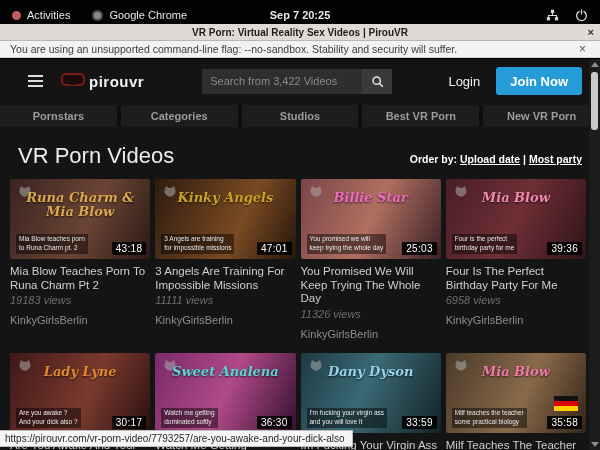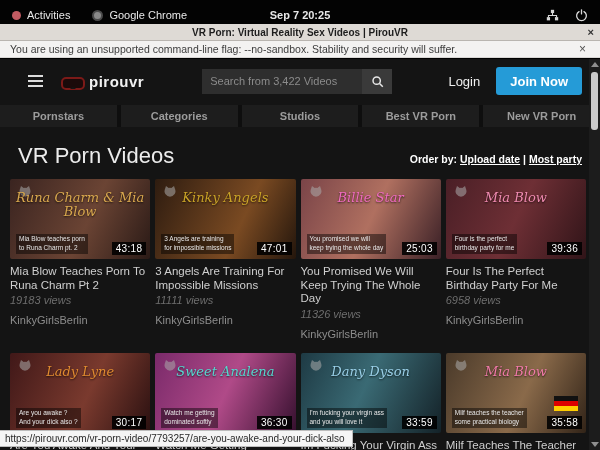--- a/index.html
+++ b/index.html
@@ -25,21 +25,21 @@
   .warnbar{position:absolute;top:41px;left:0;right:0;height:17px;background:#f3f2f1;border-bottom:1px solid #d8d6d4;
            display:flex;align-items:center;font-size:10.5px;color:#3c3c3c;padding:0 10px;box-sizing:border-box;}
   .warn-close{margin-left:auto;color:#555;font-size:12px;cursor:pointer;padding-right:4px;}
 
   
   .page{position:absolute;top:59px;left:0;right:0;bottom:0;background:#141414;}
 
   .siteheader{display:flex;align-items:center;height:36px;padding:4px 18px 0 28px;}
   .hamburger{width:15px;display:flex;flex-direction:column;gap:3px;cursor:pointer;margin-right:18px;}
   .hamburger span{display:block;height:2px;background:#dcdcdc;}
-  .logo{display:flex;align-items:flex-end;gap:4px;cursor:pointer;}
+  .logo{display:flex;align-items:flex-start;gap:4px;cursor:pointer;}
   .logo-text{color:#f2f2f2;font-size:15px;font-weight:bold;letter-spacing:.5px;}
   .searchwrap{display:flex;margin-left:58px;}
   .search-input{width:160px;height:25px;background:#2e2e2e;border:none;color:#bbb;font-size:11px;
                 padding:0 8px;box-sizing:border-box;outline:none;font-family:"Liberation Sans",sans-serif;}
   .search-input::placeholder{color:#8b8b8b;}
   .search-btn{width:30px;height:25px;background:#3a3a3a;border:none;display:flex;align-items:center;
               justify-content:center;cursor:pointer;}
   .login{margin-left:auto;color:#f0f0f0;font-size:13px;cursor:pointer;margin-right:16px;}
   .join-btn{background:#259bd7;color:#fff;border:none;font-size:13px;font-weight:bold;height:28px;
             padding:0 14px;border-radius:3px;cursor:pointer;font-family:"Liberation Sans",sans-serif;}
@@ -51,21 +51,21 @@
   .pagehead{display:flex;align-items:baseline;justify-content:space-between;padding:16px 18px 8px 18px;}
   .pagehead h1{margin:0;font-size:22px;font-weight:400;color:#ececec;}
   .orderby{font-size:10.5px;font-weight:bold;color:#fff;}
   .orderby a{color:#fff;text-decoration:underline;cursor:pointer;}
 
   .grid{display:grid;grid-template-columns:repeat(4,1fr);gap:13px 5px;padding:2px 14px 0 10px;}
   .card{cursor:pointer;}
   .thumb{position:relative;height:80px;border-radius:2px;overflow:hidden;background:#333;}
   .wm{position:absolute;top:5px;left:7px;opacity:.55;}
   .oname{position:absolute;top:12px;left:0;right:0;text-align:center;
-         font-family:"DejaVu Serif",serif;font-style:italic;font-weight:normal;font-size:13px;
+         font-family:"DejaVu Serif",serif;font-style:italic;font-weight:bold;font-size:13px;
          line-height:1.05;text-shadow:0 1px 2px rgba(0,0,0,.7);padding:0 6px;}
   .cap{position:absolute;left:6px;bottom:5px;font-size:6.5px;line-height:1.35;color:#e8e8e8;
        background:rgba(0,0,0,.45);padding:1px 3px;max-width:62%;}
   .dur{position:absolute;right:4px;bottom:4px;background:rgba(0,0,0,.88);color:#fff;font-size:10px;
        padding:1px 4px;letter-spacing:.3px;}
   .flag{position:absolute;right:8px;bottom:22px;width:24px;height:15px;display:flex;flex-direction:column;}
   .flag i{flex:1;}
   .flag i:nth-child(1){background:#111;}
   .flag i:nth-child(2){background:#d00;}
   .flag i:nth-child(3){background:#ffce00;}

